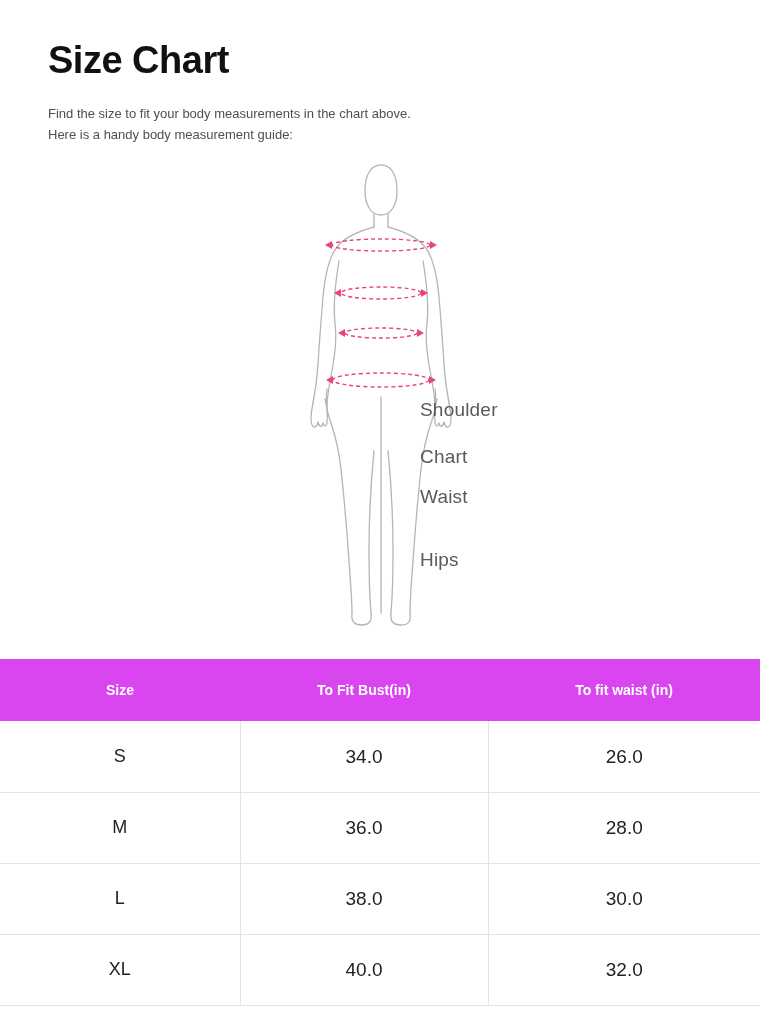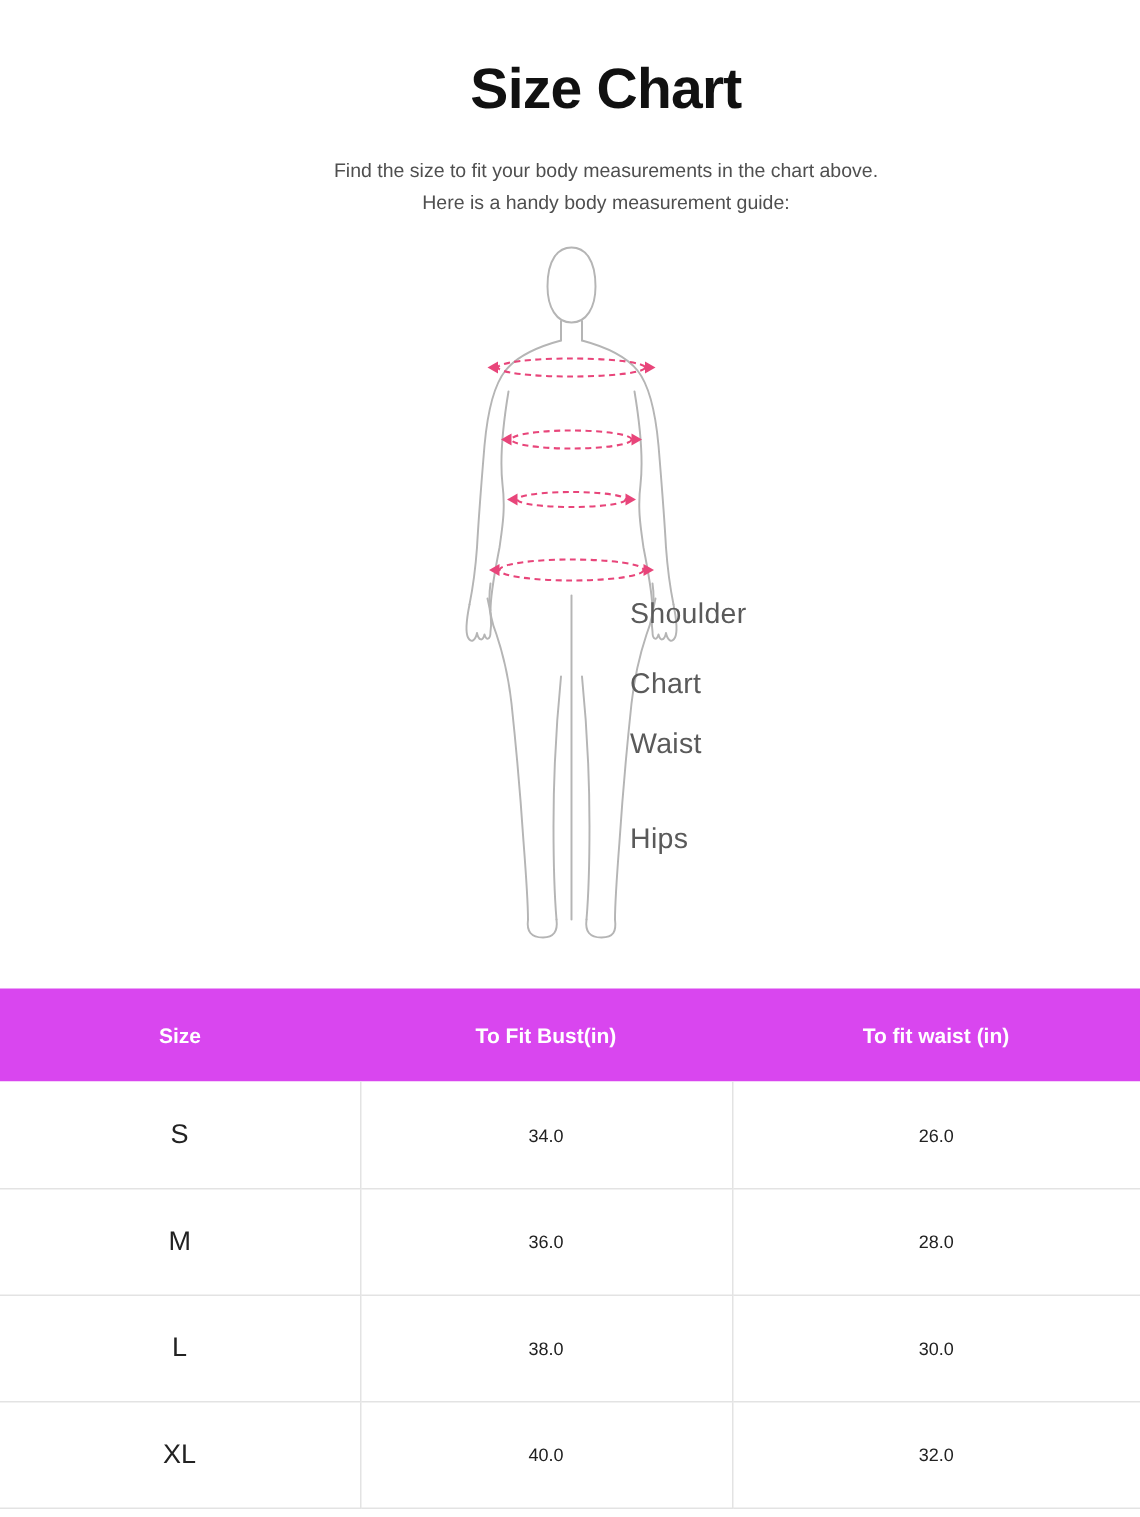--- a/index.html
+++ b/index.html
@@ -18,21 +18,20 @@
   }
   .page {
     width: 760px;
     height: 1011px;
     display: flex;
     flex-direction: column;
     background: #ffffff;
   }
   .top-section {
     padding-top: 40px;
-    text-align: center;
     margin-left: 48px;
   }
   .title {
     font-size: 38px;
     font-weight: bold;
     letter-spacing: -0.5px;
     color: #111111;
     margin: 0 0 22px 0;
     line-height: 1.1;
   }
@@ -87,21 +86,21 @@
     font-weight: bold;
     height: 62px;
     text-align: center;
     vertical-align: middle;
     border: none;
   }
   table.size-table tbody td {
     height: 71px;
     text-align: center;
     vertical-align: middle;
-    font-size: 12px;
+    font-size: 19px;
     color: #222222;
     border-bottom: 1px solid #e3e3e3;
     border-right: 1px solid #e3e3e3;
     background: #ffffff;
   }
   table.size-table tbody td:last-child { border-right: none; }
   table.size-table tbody tr td:first-child { font-size: 18px; }
   col.c1 { width: 240px; }
   col.c2 { width: 248px; }
   col.c3 { width: 272px; }

